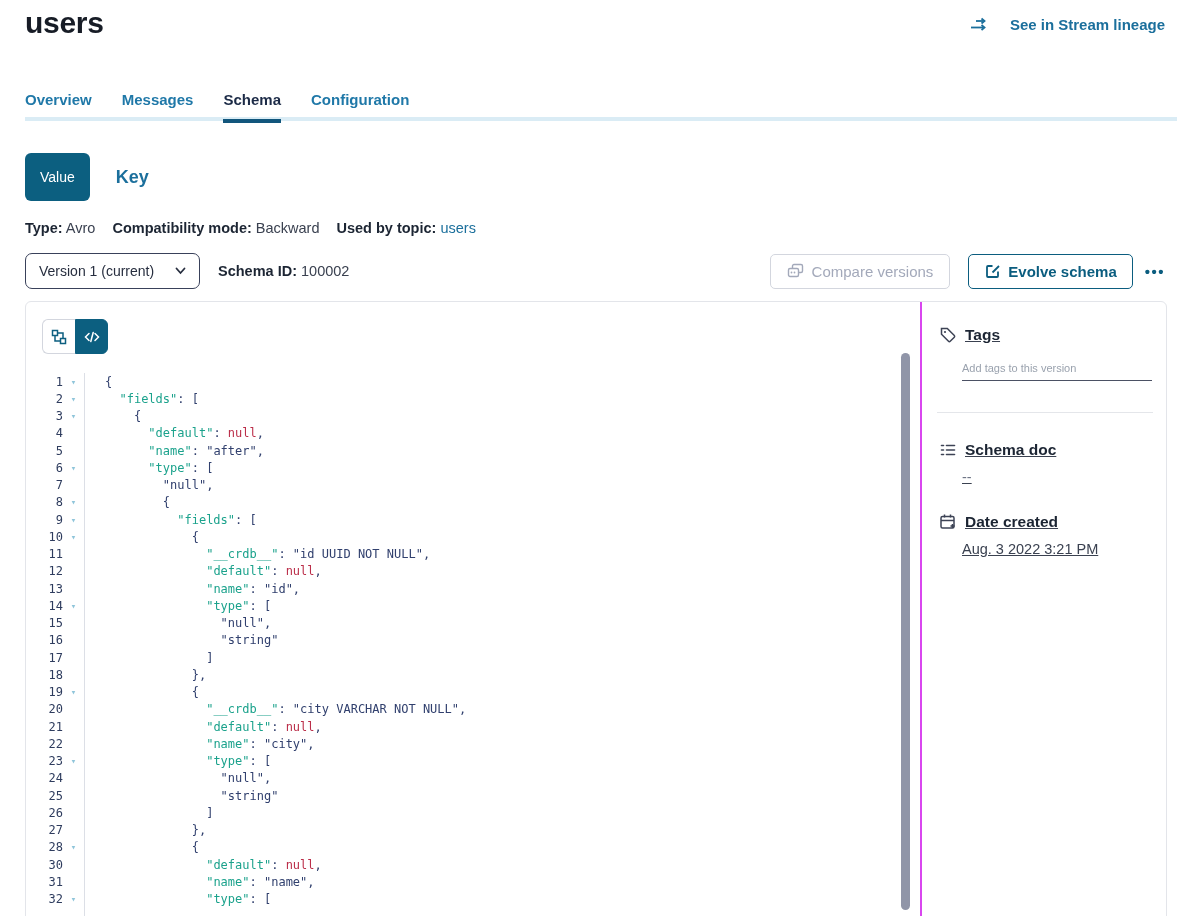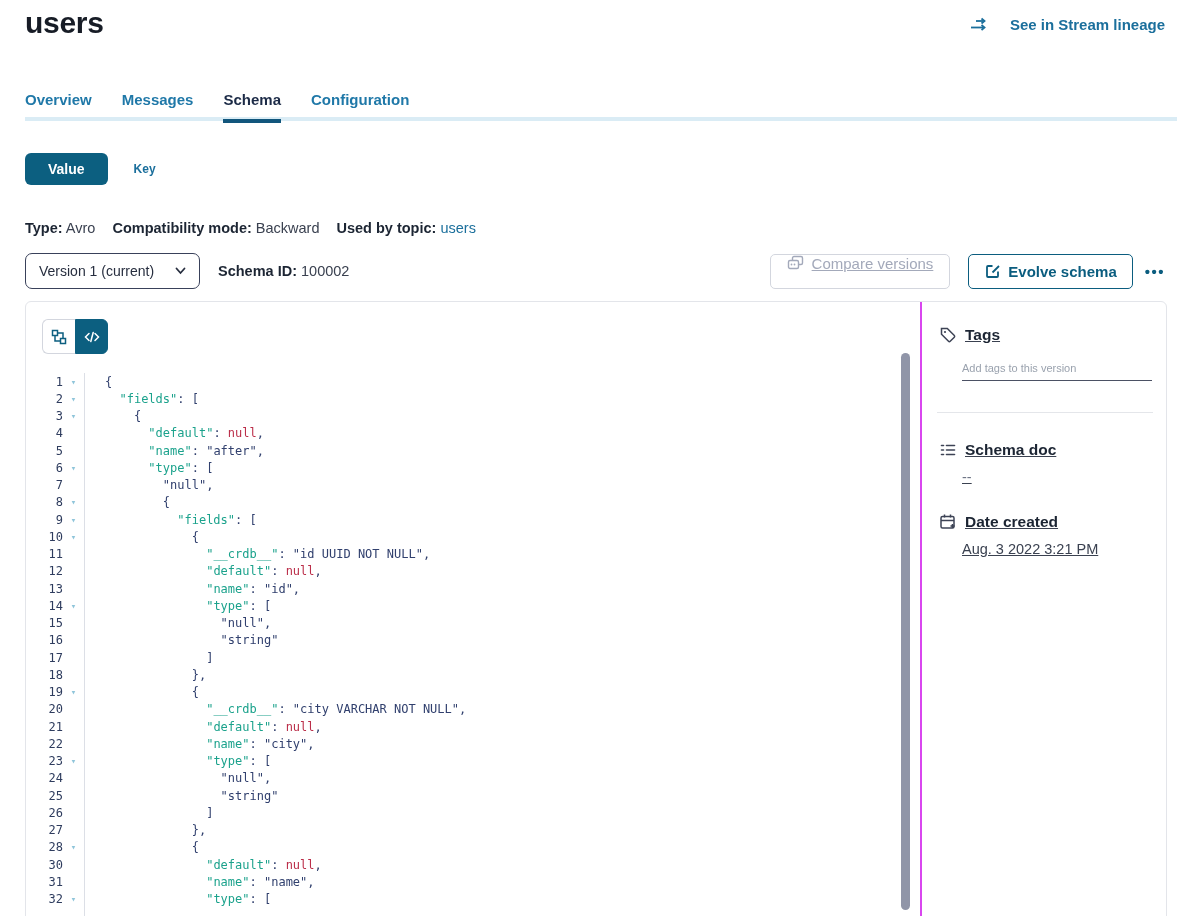--- a/index.html
+++ b/index.html
@@ -35,46 +35,46 @@
   .tab.active::after {
     content: ''; position: absolute; left: 0; right: 0; bottom: -32px; height: 4px;
     background: #12567c; z-index: 2;
   }
   .tab::after { bottom: 0; }
   .tab.active::after { content:''; position:absolute; left:0; right:0; top:30px; height:4px; background:#12567c; }
 
   
   .toggle-row { position: absolute; left: 25px; top: 153px; display: flex; align-items: center; }
   .btn-value {
-    height: 32px; padding: 0 23px; background: #0c5f80; color: #fff;
-    border: none; border-radius: 6px; font-size: 14px; font-weight: 700;
+    height: 48px; padding: 0 15px; background: #0c5f80; color: #fff;
+    border: none; border-radius: 6px; font-size: 14px; font-weight: 400;
     font-family: inherit; cursor: pointer;
   }
-  .key-link { margin-left: 26px; color: #1b6f9c; font-size: 12px; font-weight: 600; cursor: pointer; }
+  .key-link { margin-left: 26px; color: #1b6f9c; font-size: 18px; font-weight: 600; cursor: pointer; }
 
   
   .meta-row { position: absolute; left: 25px; top: 220px; font-size: 14.5px; display: flex; }
   .meta-item { margin-right: 17px; color: #3a4150; }
   .meta-item b { color: #1c2533; font-weight: 700; }
   .meta-link { color: #1b6f9c; cursor: pointer; }
 
   
   .version-row { position: absolute; left: 25px; right: 22px; top: 253px; height: 36px; display: flex; align-items: center; }
   .version-select {
     width: 175px; height: 36px; border: 1px solid #39415a; border-radius: 7px;
     display: flex; align-items: center; justify-content: space-between;
     padding: 0 13px; font-size: 14px; color: #272e3f; cursor: pointer; background: #fff;
   }
   .schema-id { margin-left: 18px; font-size: 14.5px; color: #3a4150; }
   .schema-id b { color: #1c2533; font-weight: 700; }
   .vr-spacer { flex: 1; }
   .btn-compare {
     height: 35px; padding: 0 16px; background: #fff; border: 1px solid #d3d6de;
     border-radius: 5px; color: #a3a9ba; font-size: 15px; font-weight: 500;
-    display: flex; align-items: flex-start; gap: 8px; font-family: inherit; cursor: default; text-decoration: underline;
+    display: flex; align-items: center; gap: 8px; font-family: inherit; cursor: default;
   }
   .btn-evolve {
     height: 35px; padding: 0 15px; margin-left: 18px; background: #fff;
     border: 1px solid #0b5d7f; border-radius: 5px; color: #0b5d7f;
     font-size: 15px; font-weight: 700; display: flex; align-items: center; gap: 8px;
     font-family: inherit; cursor: pointer;
   }
   .btn-more {
     margin-left: 10px; border: none; background: none; color: #0b5d7f;
     font-size: 15px; font-weight: 900; letter-spacing: 1.5px; cursor: pointer; font-family: inherit;

